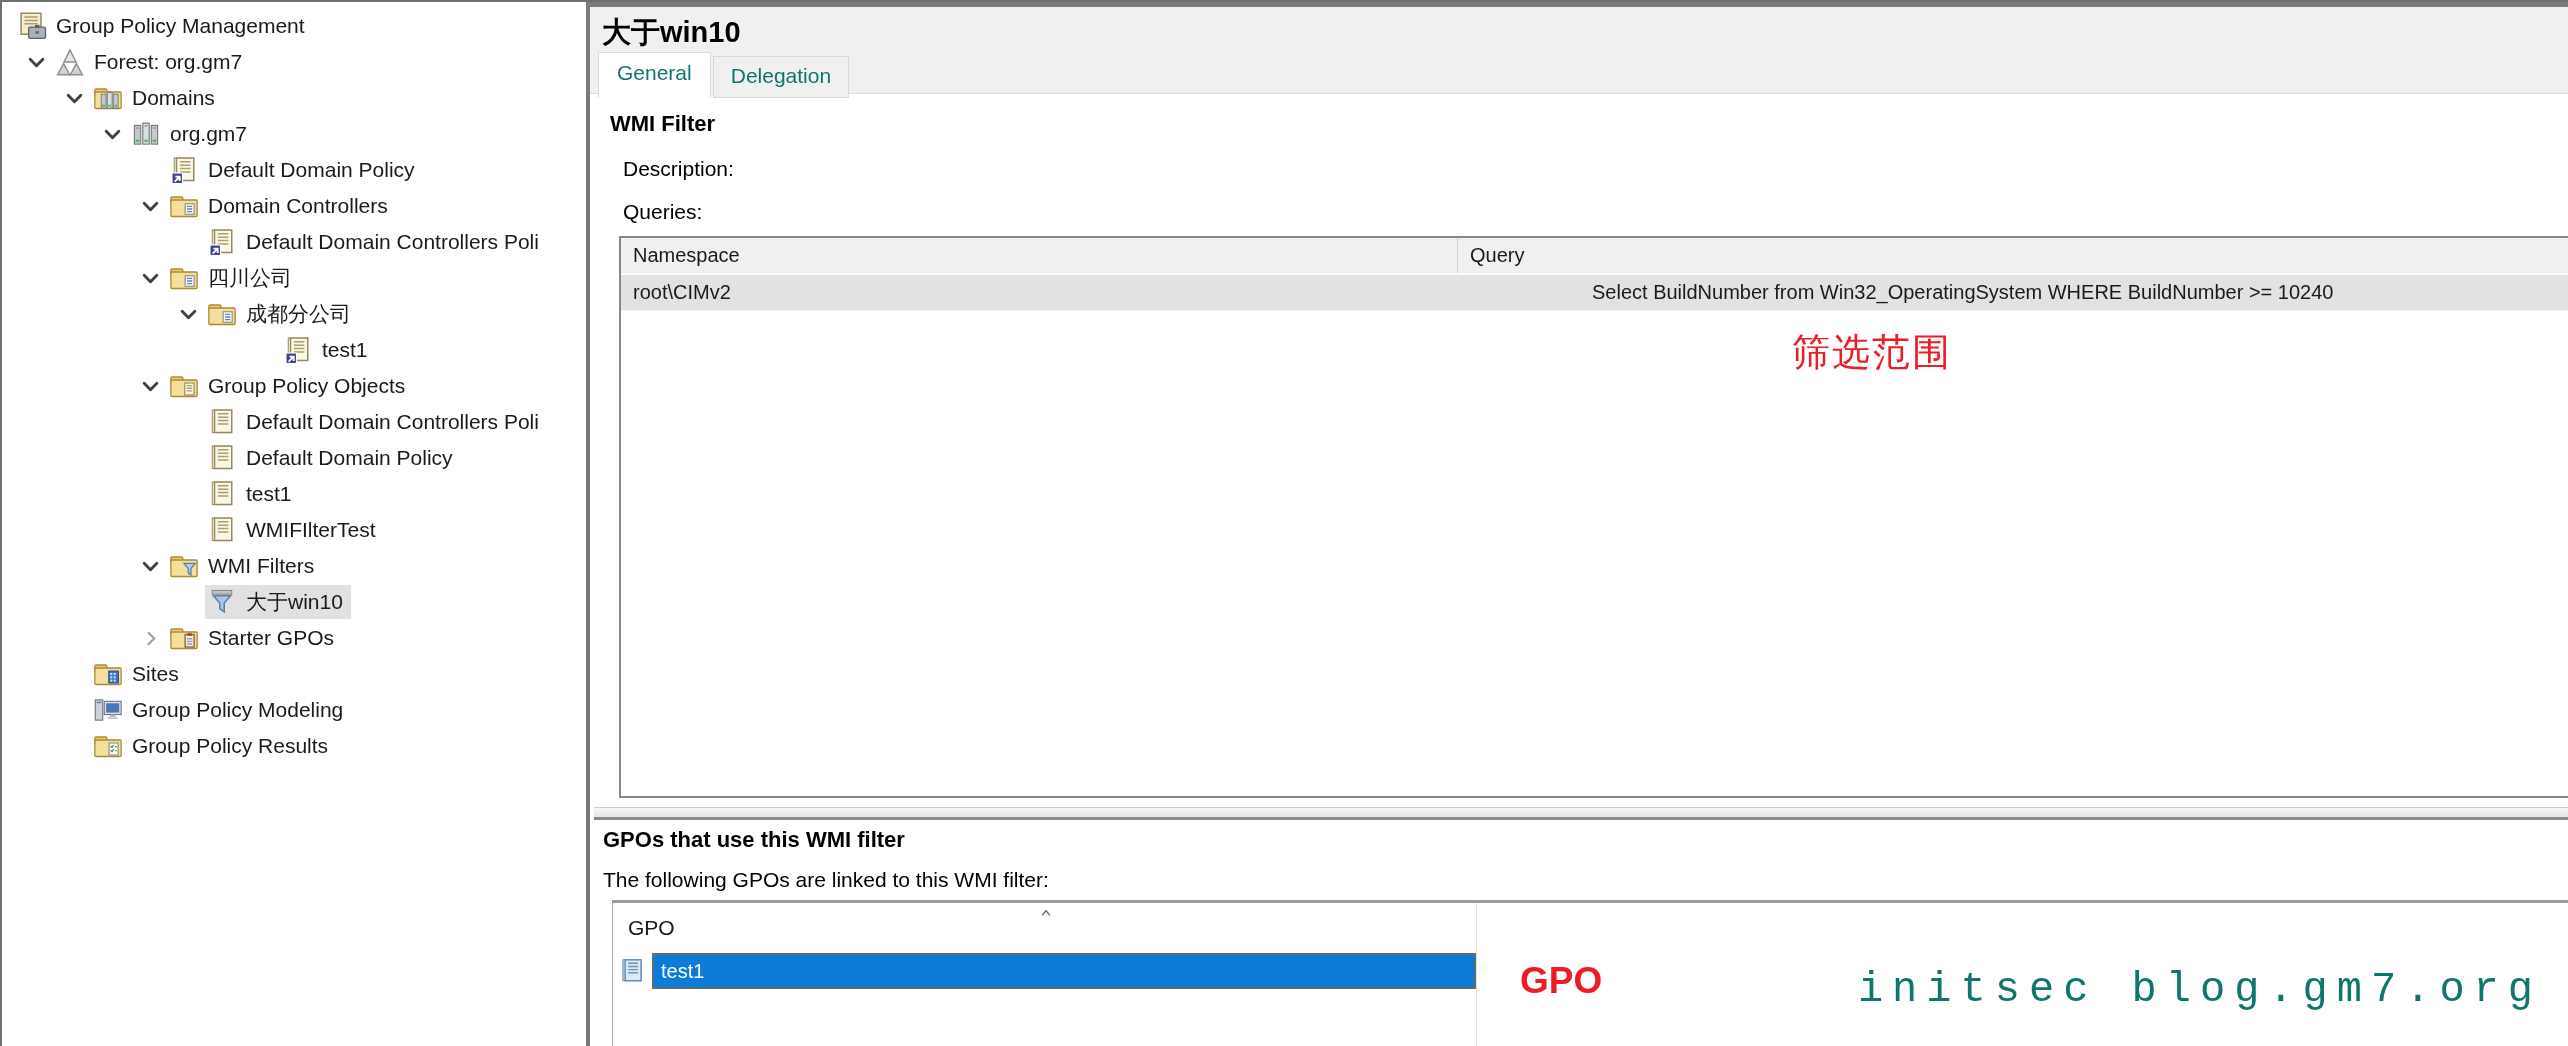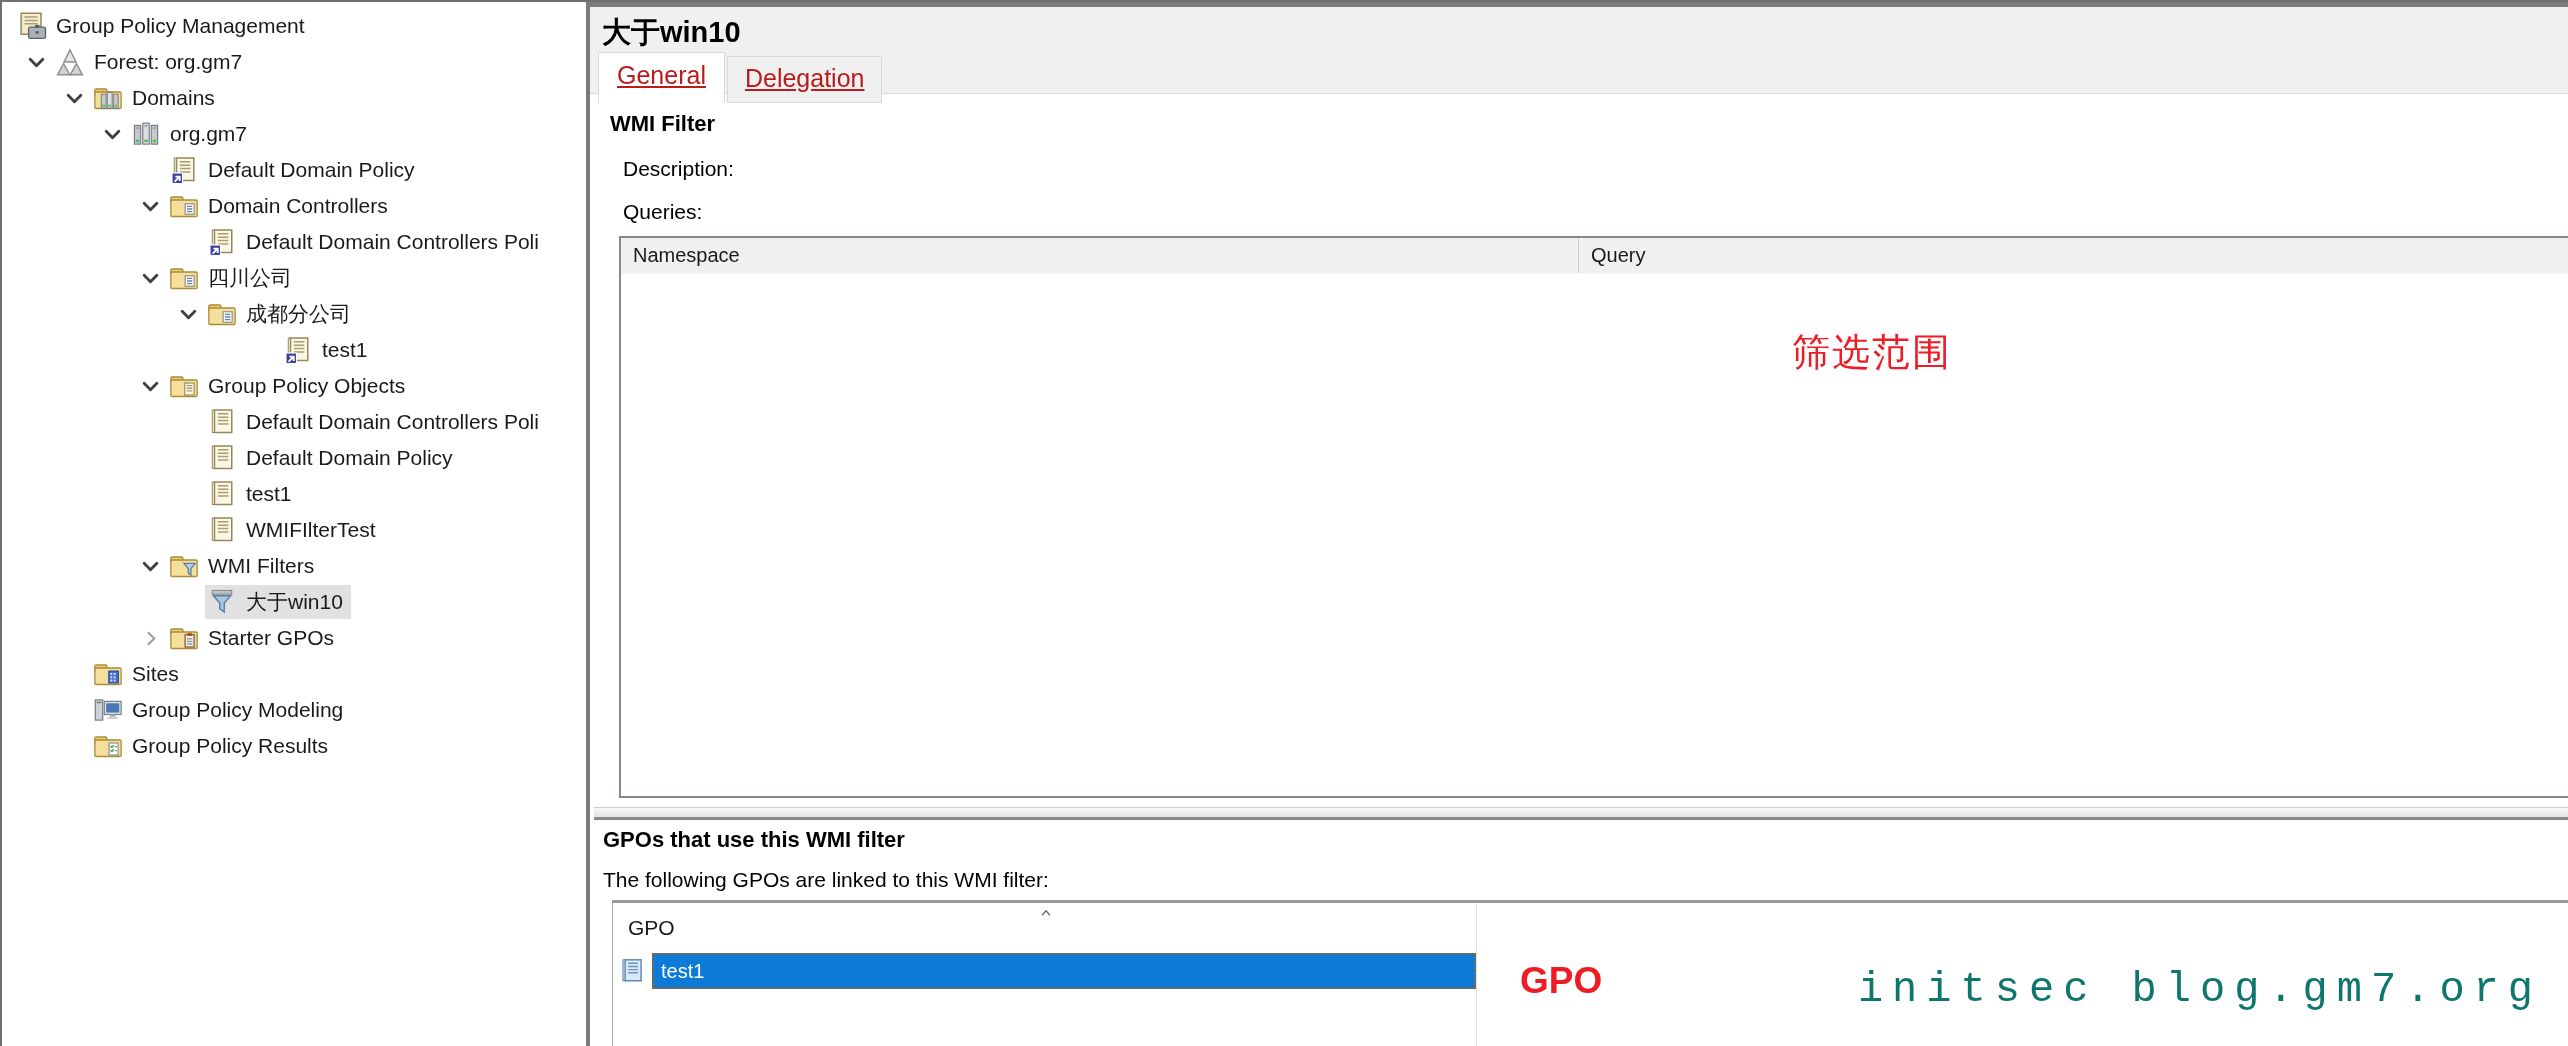--- a/index.html
+++ b/index.html
@@ -18,34 +18,34 @@
   .hl.sel { background:#e1e1e1; }
   .ticon { flex:none; width:30px; height:30px; margin-right:9px; display:inline-flex; }
   .ticon svg { width:30px; height:30px; }
   .tlabel { font-size:21px; color:#1a1a1a; }
 
   
   .rpane { position:absolute; left:584px; right:0; top:0; bottom:0; background:#f0f0f0;
            border-left:4px solid #7a7a7a; border-top:5px solid #7a7a7a; }
   .rtitle { position:absolute; left:12px; top:6px; font-size:29px; font-weight:bold; color:#000; }
   .tabs { position:absolute; left:8px; top:45px; display:flex; align-items:flex-end; z-index:3; }
-  .tab { font-size:25px; color:#b91c1c;text-decoration:underline; }
+  .tab { font-size:21px; color:#0f766e; }
   .tab.active { background:#fff; border:1px solid #d9d9d9; border-bottom:none;
                 padding:8px 18px 13px; position:relative; z-index:2; }
   .tab.inactive { background:#f0f0f0; border:1px solid #d9d9d9; padding:7px 17px 9px; margin-left:2px; }
   .page { position:absolute; left:0; right:0; top:86px; bottom:0; background:#fff; border-top:1px solid #dcdcdc; }
 
   .wmi-title { position:absolute; left:20px; top:17px; font-size:22px; font-weight:bold; color:#000; }
   .desc-label, .queries-label { position:absolute; left:33px; font-size:21px; color:#000; }
   .desc-label { top:63px; } .queries-label { top:106px; }
 
   .qtable { position:absolute; left:29px; right:0; top:142px; height:562px;
             border:2px solid #828790; border-right:none; background:#fff; }
   .qhead { height:37px; background:#f0f0f0; border-bottom:2px solid #fbfbfb; display:flex; align-items:stretch; }
-  .qhead .c1 { width:958px; border-right:1px solid #cdcdcd; }
+  .qhead .c1 { width:837px; border-right:1px solid #cdcdcd; }
   .qcell { display:flex; align-items:center; padding-left:12px; font-size:20px; color:#1a1a1a; }
   .qhead .c2, .qrow .c2 { flex:1;text-align:center; }
   .qrow { height:36px; background:#e2e2e2; border-bottom:1px solid #f2f2f2; display:flex; }
   .qrow .c1 { width:959px; }
 
   .ann-scope { position:absolute; left:1202px; top:233px; font-size:38px; color:#ee1c25; letter-spacing:2px; }
   .ann-gpo   { position:absolute; left:930px; top:866px; font-size:37px; font-weight:bold; color:#ee1c25; }
 
   .splitter { position:absolute; left:4px; right:0; top:713px; height:13px;
               background:linear-gradient(#f8f8f8,#e3e3e3); border-top:1px solid #cfcfcf;
@@ -466,20 +466,26 @@
     <div class="page">
       <div class="wmi-title">WMI Filter</div>
       <div class="desc-label">Description:</div>
       <div class="queries-label">Queries:</div>
 
       <div class="qtable">
         <div class="qhead">
           <div class="qcell c1">Namespace</div>
           <div class="qcell c2">Query</div>
         </div>
+        <div id="qbody">
+            <div class="qrow">
+              <div class="qcell c1">root\CIMv2</div>
+              <div class="qcell c2">Select BuildNumber from Win32_OperatingSystem WHERE BuildNumber &gt;= 10240</div>
+            </div>
+          </div>
       </div>
 
       <div class="ann-scope">筛选范围</div>
 
       <div class="splitter"></div>
 
       <div class="gpos-title">GPOs that use this WMI filter</div>
       <div class="gpos-sub">The following GPOs are linked to this WMI filter:</div>
 
       <div class="gpolist">

